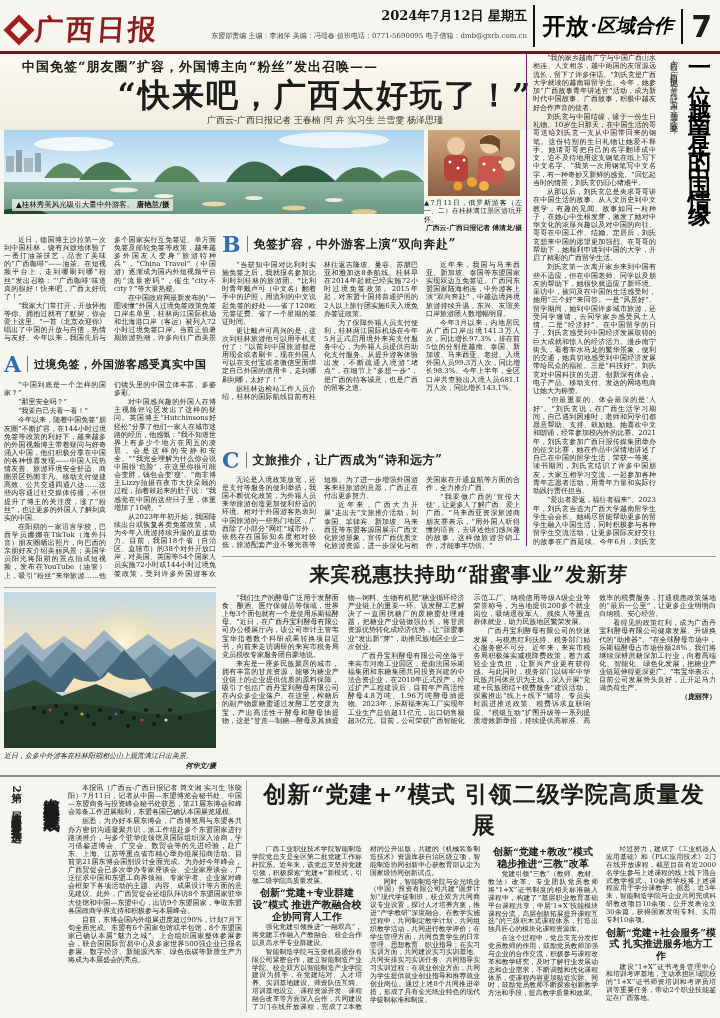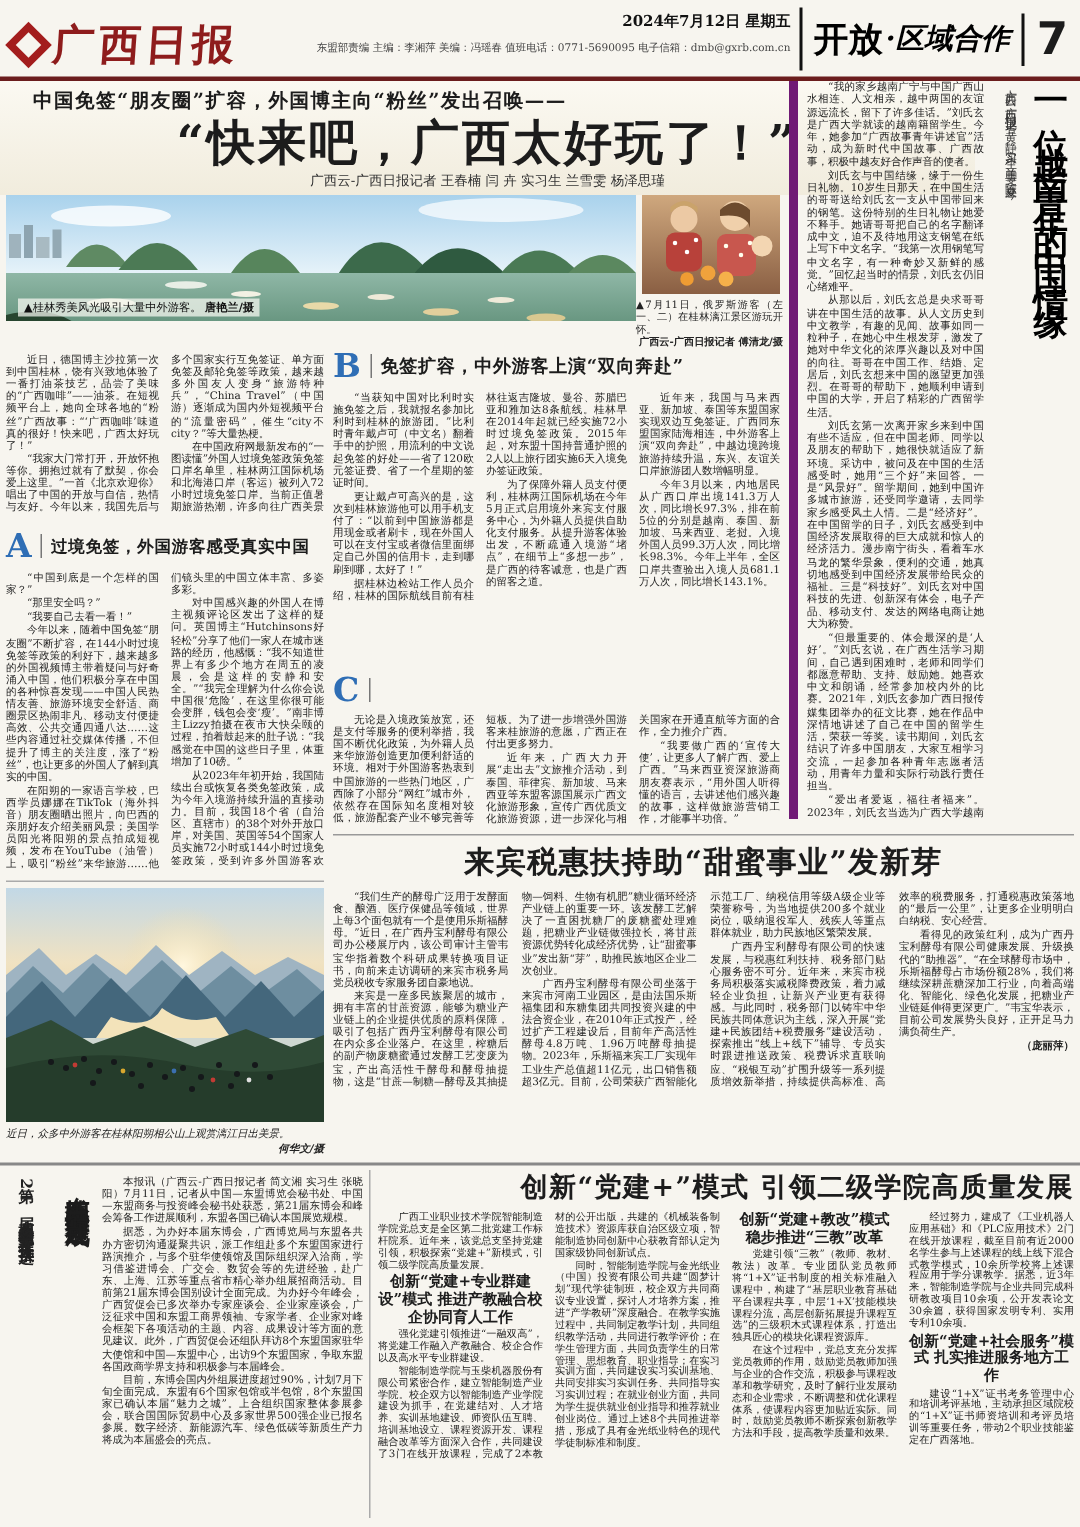--- a/index.html
+++ b/index.html
@@ -6,21 +6,21 @@
   body{width:720px;height:1018px;position:relative;background:#f7f5ef;
        font-family:"DejaVu Serif","Liberation Serif",serif;color:#1c1c1c;overflow:hidden;}
   .abs{position:absolute;}
   
   #masthead{left:8px;top:5px;width:704px;height:44px;}
   .logo{display:flex;align-items:center;gap:5px;position:absolute;left:0;top:6px;}
   .logo-mark{width:22px;height:22px;background:#a31d1d;transform:rotate(45deg);position:relative;}
   .logo-mark::after{content:"";position:absolute;left:5px;top:5px;width:12px;height:12px;background:#f7f5ef;}
   .logo-text{font-size:28px;font-weight:900;color:#8e1c1c;letter-spacing:3px;transform:skewX(-4deg);}
   .head-info{position:absolute;right:185px;top:2px;text-align:right;width:360px;}
-  .date-line{font-size:10px;font-weight:bold;color:#111;}
+  .date-line{font-size:13px;font-weight:bold;color:#111;}
   .staff-line{font-size:7px;color:#444;margin-top:6px;letter-spacing:0;}
   .section-box{position:absolute;right:0;top:0;height:42px;display:flex;align-items:center;
                border-left:2px solid #111;padding-left:8px;}
   .section-bold{font-size:23px;font-weight:900;color:#000;font-family:"DejaVu Sans","Liberation Sans",sans-serif;}
   .section-italic{font-size:19px;font-weight:700;font-style:italic;color:#000;margin-left:2px;}
   .page-num{font-size:30px;font-weight:900;margin-left:8px;padding-left:8px;border-left:2px solid #111;
             font-family:"DejaVu Sans","Liberation Sans",sans-serif;}
   #head-rule{left:0;top:51px;width:720px;height:3px;background:#6b1d1d;}
   
   #feature-bg{left:0;top:54px;width:650px;height:76px;background:linear-gradient(180deg,#fbf9f2,#f1ecdd);}
@@ -44,21 +44,21 @@
   .sec-bar{width:1px;height:16px;background:#777;}
   .sec-title{font-size:12px;font-weight:900;letter-spacing:.5px;}
   #secB{left:222px;top:233px;width:298px;height:212px;}
   #secB .body{column-count:3;column-gap:8px;height:184px;margin-top:6px;}
   #secA{left:4px;top:353px;width:212px;height:230px;}
   #secA .body{column-count:2;column-gap:8px;height:200px;margin-top:6px;}
   #secC{left:222px;top:449px;width:298px;height:104px;}
   #secC .body{column-count:3;column-gap:8px;height:76px;margin-top:5px;}
   
   #viet{left:526px;top:54px;width:190px;height:492px;display:flex;flex-direction:row;
-        border-left:6px solid #701a75;padding-left:6px;box-sizing:border-box;}
+        border-left:1px solid #701a75;padding-left:6px;box-sizing:border-box;}
   #viet .vt-body{flex:1;font-size:7px;line-height:1.18;text-align:justify;overflow:hidden;}
   #viet .vt-body p{margin:0 0 1px;text-indent:2em;}
   .v-byline{writing-mode:vertical-rl;font-size:8px;color:#333;width:18px;height:300px;
             letter-spacing:2px;margin-left:4px;}
   .v-title{writing-mode:vertical-rl;font-size:23px;font-weight:900;letter-spacing:13px;
            width:34px;margin-left:4px;color:#000;}
   
   #laibin{left:222px;top:556px;width:494px;height:216px;border-top:1px solid #999;padding-top:4px;}
   #laibin-headline{text-align:center;font-size:20px;font-weight:900;letter-spacing:1px;}
   #laibin .body{column-count:4;column-gap:9px;height:168px;margin-top:6px;}
@@ -69,21 +69,21 @@
   #photo3-cap{left:4px;top:751px;width:212px;font-size:7px;color:#222;font-style:italic;}
   #photo3-cap .credit{float:right;font-weight:bold;}
   
   #bot-rule{left:0;top:775px;width:720px;height:2px;background:#888;}
   #bot-vrule{left:246px;top:780px;width:1px;height:232px;background:#aaa;}
   #dongbohui{left:4px;top:784px;width:238px;height:228px;display:flex;}
   .db-kicker{writing-mode:vertical-rl;font-size:10.5px;font-weight:bold;letter-spacing:1.5px;width:20px;color:#222;}
   .db-headline{writing-mode:vertical-rl;font-size:16.5px;font-weight:900;letter-spacing:1.5px;width:32px;margin:0 6px;}
   #dongbohui .body{flex:1;height:228px;}
   #dangjian{left:252px;top:779px;width:464px;height:234px;}
-  #dangjian-headline{text-align:right;font-size:18px;font-weight:900;letter-spacing:1px;}
+  #dangjian-headline{text-align:center;font-size:23px;font-weight:900;letter-spacing:1px;}
   #dangjian .body{column-count:4;column-gap:8px;height:198px;margin-top:5px;font-size:6.8px;}
 </style>
 </head>
 <body>
 
 <div class="abs" id="masthead">
   <div class="logo">
     <span class="logo-mark"></span>
     <span class="logo-text">广西日报</span>
   </div>
@@ -173,21 +173,21 @@
     <circle cx="56" cy="56" r="5" fill="#f6b04a"></circle>
     <circle cx="30" cy="56" r="4.5" fill="#ef9c33"></circle>
   </svg>
 </div>
 <div class="abs" id="photo2-cap">
   <span>▲7月11日，俄罗斯游客（左一、二）在桂林漓江景区游玩开怀。</span>
   <span class="credit">广西云-广西日报记者 傅清龙/摄</span>
 </div>
 
 <div class="abs bodytext" id="intro">
-    <p>近日，德国博主沙拉第一次到中国桂林，饶有兴致地体验了一番打油茶技艺，品尝了美味的“广西咖啡”——油茶。在短视频平台上，她向全球各地的“粉丝”广西故事：“‘广西咖啡’味道真的很好！快来吧，广西太好玩了！”</p>
+    <p>近日，德国博主沙拉第一次到中国桂林，饶有兴致地体验了一番打油茶技艺，品尝了美味的“广西咖啡”——油茶。在短视频平台上，走到哪刷到哪“粉丝”发出召唤：“‘广西咖啡’味道真的很好！快来吧，广西太好玩了！”</p>
     <p>“我家大门常打开，开放怀抱等你。拥抱过就有了默契，你会爱上这里。”一首《北京欢迎你》唱出了中国的开放与自信，热情与友好。今年以来，我国先后与多个国家实行互免签证、单方面免签及邮轮免签等政策，越来越多外国友人变身“旅游特种兵”，“China Travel”（中国游）逐渐成为国内外短视频平台的“流量密码”，催生“city不city？”等大量热梗。</p>
     <p>在中国政府网最新发布的“一图读懂”外国人过境免签政策免签口岸名单里，桂林两江国际机场和北海港口岸（客运）被列入72小时过境免签口岸。当前正值暑期旅游热潮，许多向往广西美景的海外游客，果断选择来一场“说走就走”的旅行，零距离感受广西乃至中国的“city”。</p>
   </div>
 
 <div class="abs" id="secB">
   <div class="sec-head">
     <span class="sec-letter">B</span>
     <span class="sec-bar"></span>
     <span class="sec-title">免签扩容，中外游客上演“双向奔赴”</span>
   </div>
@@ -215,20 +215,21 @@
       <p>在阳朔的一家语言学校，巴西学员娜娜在TikTok（海外抖音）朋友圈晒出照片，向巴西的亲朋好友介绍美丽风景；美国学员阳光将阳朔的景点拍成短视频，发布在YouTube（油管）上，吸引“粉丝”来华旅游……他们镜头里的中国立体丰富、多姿多彩。</p>
       <p>对中国感兴趣的外国人在博主视频评论区发出了这样的疑问。英国博主“Hutchinsons好轻松”分享了他们一家人在城市迷路的经历，他感慨：“我不知道世界上有多少个地方在周五的凌晨，会是这样的安静和安全。”“我完全理解为什么你会说中国很‘危险’，在这里你很可能会变胖，钱包会变‘瘦’。”南非博主Lizzy拍摄在夜市大快朵颐的过程，拍着鼓起来的肚子说：“我感觉在中国的这些日子里，体重增加了10磅。”</p>
       <p>从2023年年初开始，我国陆续出台或恢复各类免签政策，成为今年入境游持续升温的直接动力。目前，我国18个省（自治区、直辖市）的38个对外开放口岸，对美国、英国等54个国家人员实施72小时或144小时过境免签政策，受到许多外国游客欢迎。不少外国博主还成为中国游的“回头客”，他们流连在中国各地，探索中国现代化发展进程，从感叹“中国和我想象中不一样”转变为探寻“中国为何迅速如此强大”。</p>
     </div>
 </div>
 
 <div class="abs" id="secC">
   <div class="sec-head">
     <span class="sec-letter">C</span>
     <span class="sec-bar"></span>
+    <span class="sec-title">文旅推介，让广西成为“诗和远方”</span>
   </div>
   <div class="bodytext body">
       <p>无论是入境政策放宽，还是支付等服务的便利举措，我国不断优化政策，为外籍人员来华旅游创造更加便利舒适的环境。相对于外国游客热衷到中国旅游的一些热门地区，广西除了小部分“网红”城市外，依然存在国际知名度相对较低，旅游配套产业不够完善等短板。为了进一步增强外国游客来桂旅游的意愿，广西正在付出更多努力。</p>
       <p>近年来，广西大力开展“走出去”文旅推介活动，到泰国、菲律宾、新加坡、马来西亚等东盟客源国展示广西文化旅游形象，宣传广西优质文化旅游资源，进一步深化与相关国家在开通直航等方面的合作，全力推介广西。</p>
       <p>“我要做广西的‘宣传大使’，让更多人了解广西、爱上广西。”马来西亚资深旅游商朋友赛表示，“用外国人听得懂的语言，去讲述他们感兴趣的故事，这样做旅游营销工作，才能事半功倍。”</p>
     </div>
 </div>
 
 <div class="abs" id="viet">
   <div class="vt-body">

